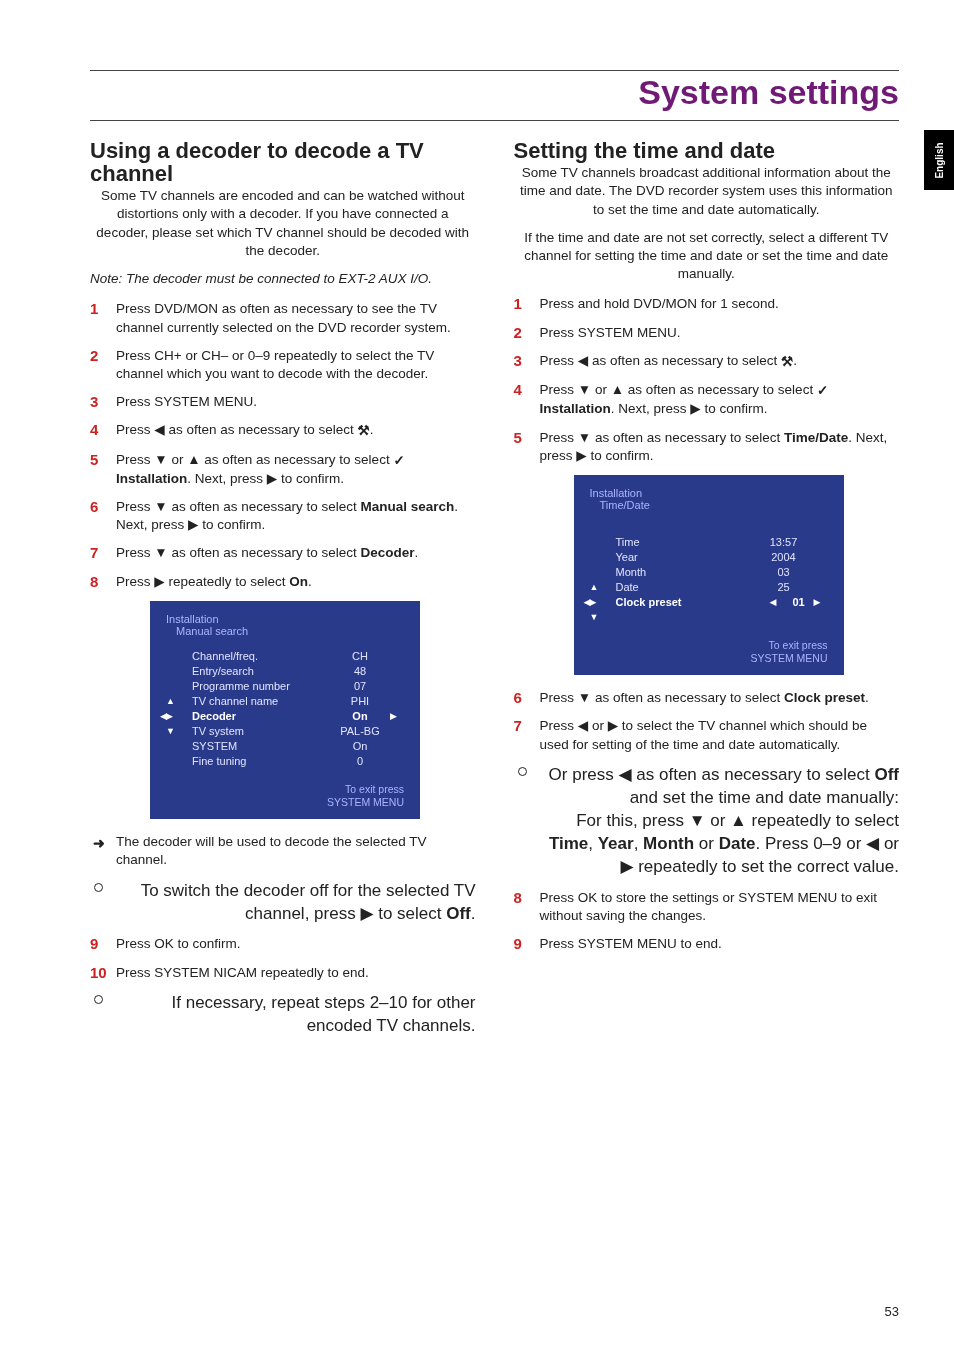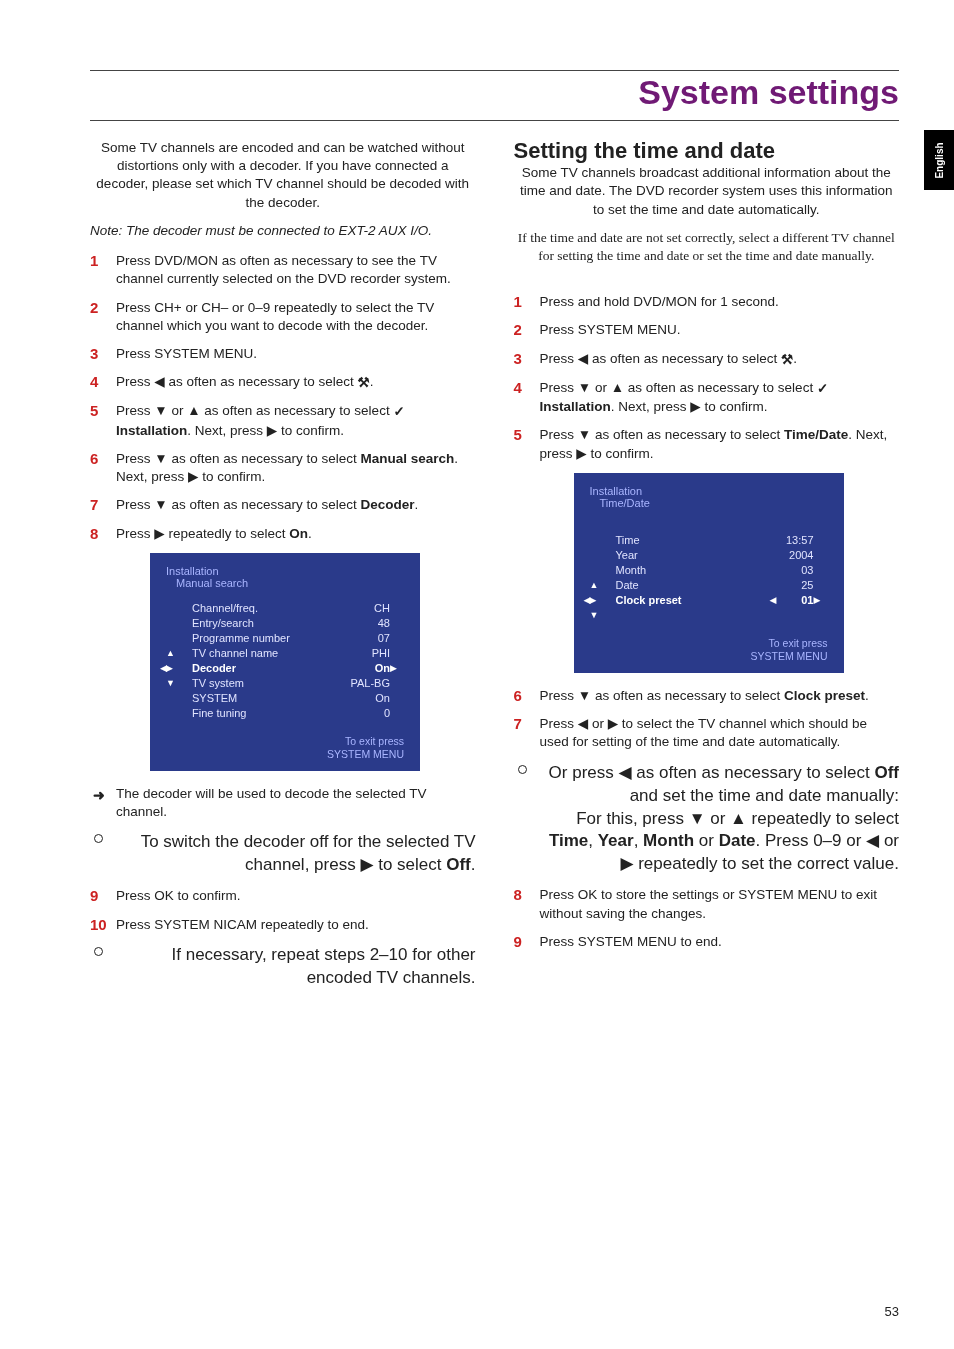--- a/index.html
+++ b/index.html
@@ -62,21 +62,21 @@
       font-weight: bold;
       line-height: 1.05;
       margin-bottom: 2px;
     }
     .intro, .note, .step-text, .bullet-text, .result-text {
       font-size: 13.5px;
       line-height: 1.35;
     }
     .intro { margin-bottom: 10px; text-align: center; }
     .note { font-style: italic; margin-bottom: 12px; }
-    .para-gap { margin-bottom: 28px; font-family: Liberation Serif, serif; }
+    .para-gap { margin-bottom: 12px; }
     ol.steps {
       list-style: none;
       counter-reset: step;
     }
     ol.steps > li {
       position: relative;
       padding-left: 26px;
       margin-bottom: 10px;
       font-size: 13.5px;
       line-height: 1.35;
@@ -149,21 +149,21 @@
       min-height: 15px;
       padding: 1px 0;
     }
     .osd-row .nav-col {
       width: 24px;
       position: relative;
       color: #fff;
       font-size: 9px;
     }
     .osd-row .label-col { flex: 1; padding-left: 2px; }
-    .osd-row .val-col { width: 60px; text-align: right; }
+    .osd-row .val-col { width: 60px; text-align: center; }
     .osd-row .val-nav { width: 14px; color: #fff; font-size: 9px; }
     .osd-row.selected .label-col,
     .osd-row.selected .val-col { font-weight: bold; color: #fff; }
     .osd-footer {
       text-align: right;
       color: #a9b5ff;
       margin-top: 14px;
       font-size: 10.5px;
       line-height: 1.25;
     }
@@ -182,20 +182,21 @@
   </div>
 
 <div class="page">
   <hr class="hr-top">
   <div class="page-title">System settings</div>
   <hr class="hr-below">
 
   <div class="columns">
 
     <div class="col">
+      <div class="section-title">Using a decoder to decode a TV channel</div>
       <div class="intro">Some TV channels are encoded and can be watched without distortions only with a decoder. If you have connected a decoder, please set which TV channel should be decoded with the decoder.</div>
       <div class="note">Note: The decoder must be connected to EXT-2 AUX I/O.</div>
 
       <ol class="steps">
         <li>Press DVD/MON as often as necessary to see the TV channel currently selected on the DVD recorder system.</li>
         <li>Press CH+ or CH– or 0–9 repeatedly to select the TV channel which you want to decode with the decoder.</li>
         <li>Press SYSTEM MENU.</li>
         <li>
           <span>Press </span><span class="tri">◀</span><span> as often as necessary to select </span><span class="tool-icon">⚒</span><span>.</span>
         </li>

